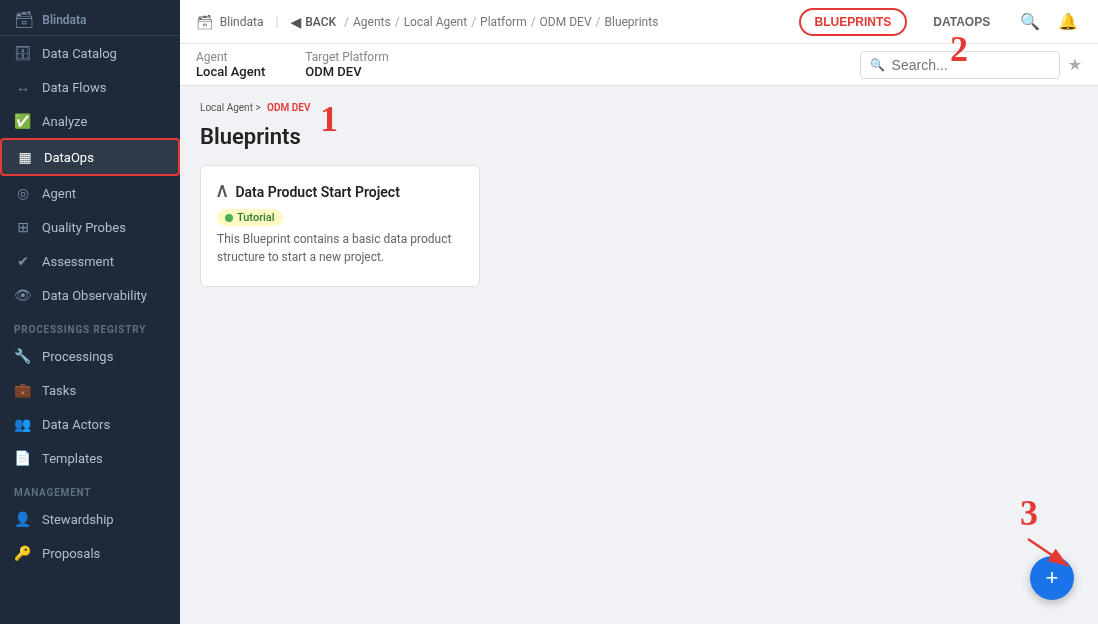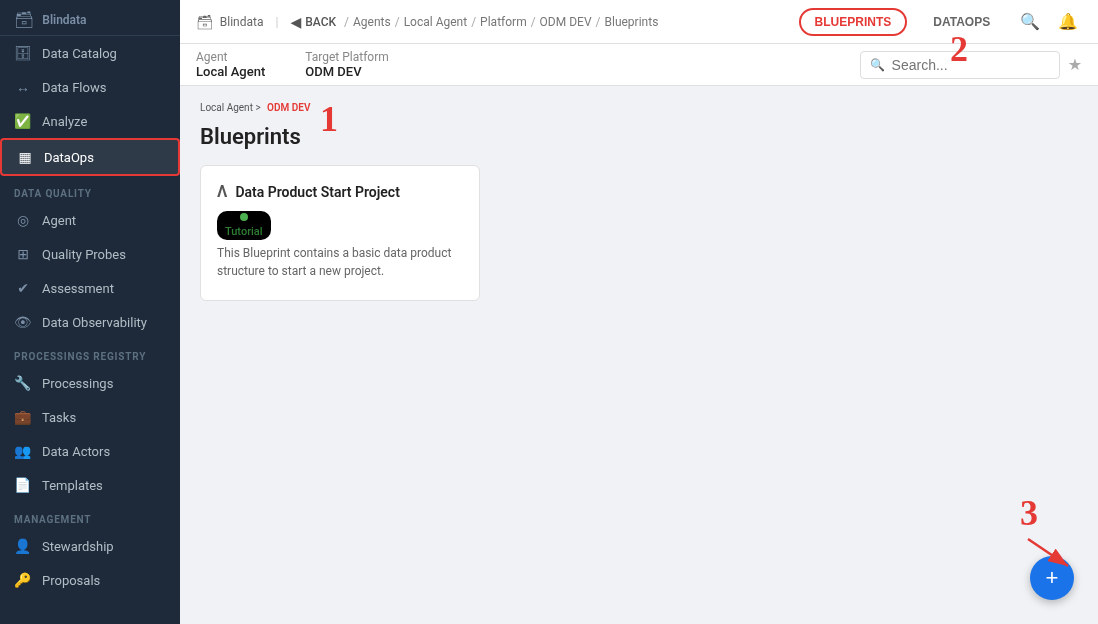--- a/index.html
+++ b/index.html
@@ -83,21 +83,21 @@
     .blueprint-card {
       background: #fff;
       border: 1px solid #e0e0e0;
       border-radius: 6px;
       padding: 16px;
       width: 280px;
       cursor: pointer;
     }
     .blueprint-card .card-title { display: flex; align-items: center; gap: 8px; font-size: 14px; font-weight: 600; color: #222; margin-bottom: 8px; }
     .badge { display: inline-flex; align-items: center; gap: 4px; padding: 2px 8px; border-radius: 10px; font-size: 11px; font-weight: 500; }
-    .badge.tutorial { background: #000000; color: #2e7d32; flex-direction: column; }
+    .badge.tutorial { background: #fef9c3; color: #2e7d32; }
     .badge .dot { width: 8px; height: 8px; border-radius: 50%; background: #4caf50; }
     .card-desc { font-size: 12px; color: #666; margin: 4px 0; line-height: 1.5; }
     .card-version { font-size: 12px; color: #888; }
 
     
     .fab {
       position: absolute;
       bottom: 24px;
       right: 24px;
       width: 44px;
@@ -173,21 +173,20 @@
   <div class="sidebar-item">
     <span class="icon-box">✅</span>
     <span>Analyze</span>
   </div>
 
   <div class="sidebar-item boxed" style="color:#fff; background:rgba(255,255,255,0.08);">
     <span class="icon-box" style="color:#fff;">▦</span>
     <span style="color:#fff;">DataOps</span>
   </div>
 
-  <div class="sidebar-section-label">DATA QUALITY</div>
   <div class="sidebar-item">
     <span class="icon-box">◎</span>
     <span>Agent</span>
   </div>
   <div class="sidebar-item">
     <span class="icon-box">⊞</span>
     <span>Quality Probes</span>
   </div>
   <div class="sidebar-item">
     <span class="icon-box">✔</span>

